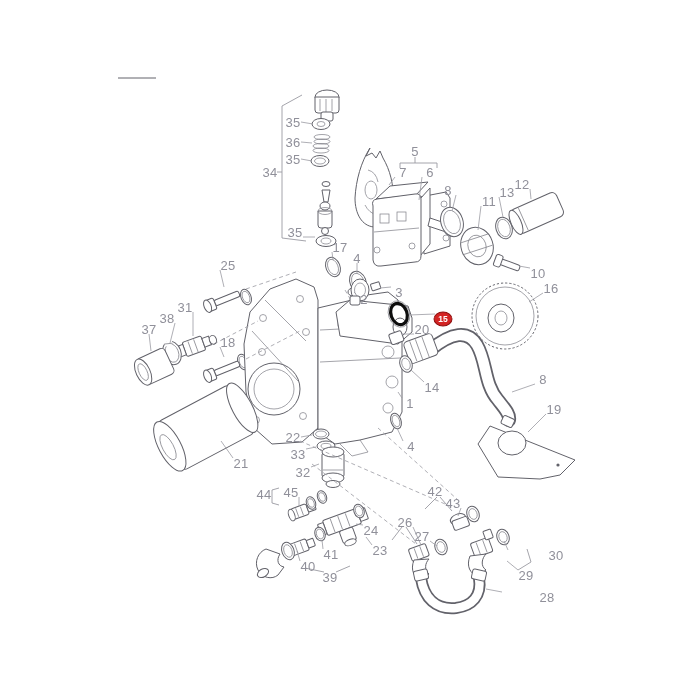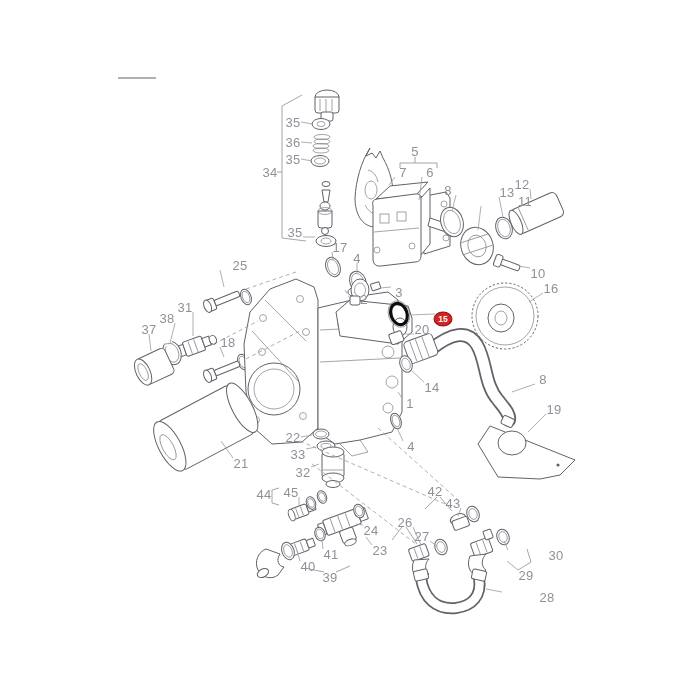--- a/index.html
+++ b/index.html
@@ -395,32 +395,32 @@
       <div class="callout" style="left: 270px; top: 172px;">34</div>
       <div class="callout" style="left: 295px; top: 232px;">35</div>
       <div class="callout" style="left: 340px; top: 247px;">17</div>
       <div class="callout" style="left: 357px; top: 258px;">4</div>
       <div class="callout" style="left: 364px; top: 299px;">2</div>
       <div class="callout" style="left: 399px; top: 292px;">3</div>
       <div class="callout" style="left: 415px; top: 151px;">5</div>
       <div class="callout" style="left: 403px; top: 172px;">7</div>
       <div class="callout" style="left: 430px; top: 172px;">6</div>
       <div class="callout" style="left: 448px; top: 190px;">8</div>
-      <div class="callout" style="left: 489px; top: 201px; margin-left: 36px;">11</div>
+      <div class="callout" style="left: 489px; top: 201px;">11</div>
       <div class="callout" style="left: 507px; top: 192px;">13</div>
       <div class="callout" style="left: 522px; top: 184px;">12</div>
       <div class="callout" style="left: 538px; top: 273px;">10</div>
       <div class="callout" style="left: 551px; top: 288px;">16</div>
       <div class="callout hl" style="left: 443px; top: 319px;">15</div>
       <div class="callout" style="left: 422px; top: 329px;">20</div>
       <div class="callout" style="left: 432px; top: 387px;">14</div>
       <div class="callout" style="left: 410px; top: 403px;">1</div>
       <div class="callout" style="left: 543px; top: 379px;">8</div>
       <div class="callout" style="left: 554px; top: 409px;">19</div>
-      <div class="callout" style="left: 240px; top: 265px;">25</div>
+      <div class="callout" style="left: 228px; top: 265px;">25</div>
       <div class="callout" style="left: 185px; top: 307px;">31</div>
       <div class="callout" style="left: 167px; top: 318px;">38</div>
       <div class="callout" style="left: 149px; top: 329px;">37</div>
       <div class="callout" style="left: 228px; top: 342px;">18</div>
       <div class="callout" style="left: 241px; top: 463px;">21</div>
       <div class="callout" style="left: 293px; top: 437px;">22</div>
       <div class="callout" style="left: 298px; top: 454px;">33</div>
       <div class="callout" style="left: 303px; top: 472px;">32</div>
       <div class="callout" style="left: 411px; top: 446px;">4</div>
       <div class="callout" style="left: 435px; top: 491px;">42</div>

